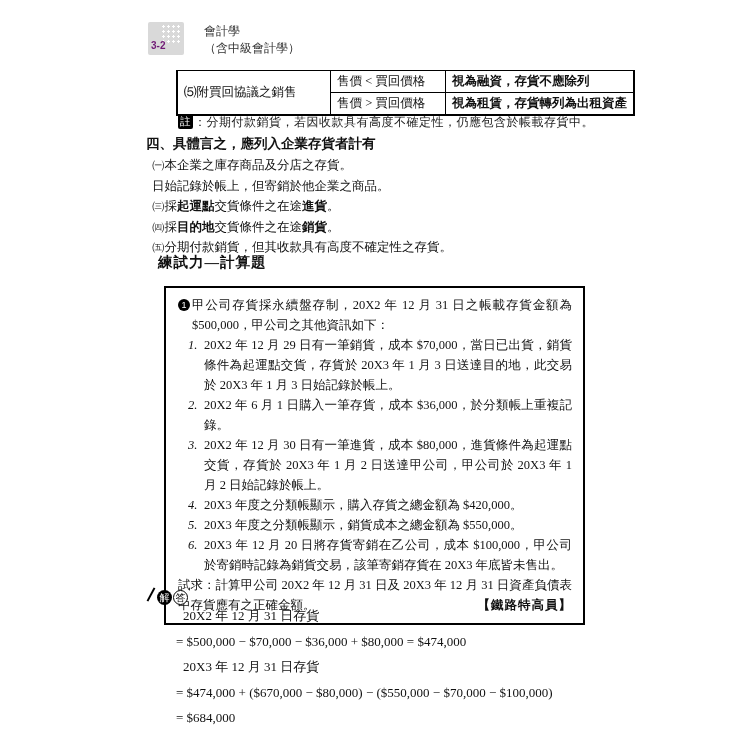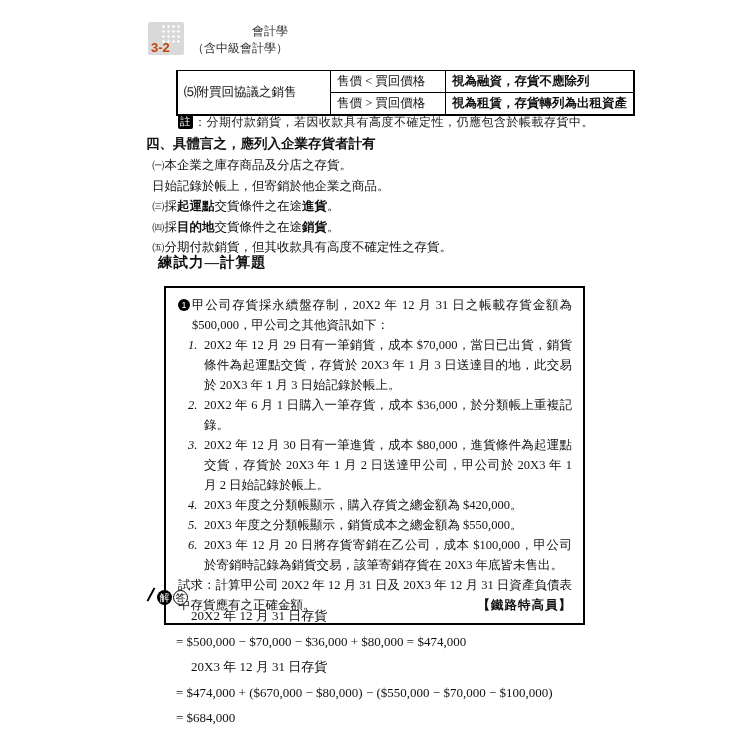--- a/index.html
+++ b/index.html
@@ -7,22 +7,22 @@
     position:relative;width:750px;height:750px;background:#ffffff;overflow:hidden;
     font-family:"Liberation Serif","DejaVu Serif",serif;color:#111;
   }
   
   .header{position:absolute;left:148px;top:22px;width:260px;height:40px;
     font-family:"Liberation Sans","DejaVu Sans",sans-serif;}
   .corner-box{position:absolute;left:0;top:0;width:36px;height:33px;background:#d9d9d9;border-radius:2px;}
   .corner-dots{position:absolute;right:2px;top:2px;width:21px;height:19px;
     background-image:radial-gradient(#ffffff 1.2px, rgba(0,0,0,0) 1.4px);
     background-size:5px 5px;}
-  .page-num{position:absolute;left:3px;top:18px;font-size:13px;font-weight:bold;color:#c2410c;}
-  .book-title{position:absolute;left:44px;top:1px;font-size:12px;line-height:17px;color:#333;text-align:right;}
+  .page-num{position:absolute;left:3px;top:18px;font-size:10px;font-weight:bold;color:#701a75;}
+  .book-title{position:absolute;left:56px;top:1px;font-size:12px;line-height:17px;color:#333;}
   
   .inv-table{position:absolute;left:176px;top:70px;border-collapse:collapse;
     border-left:2px solid #000;border-right:2px solid #000;border-bottom:2px solid #000;border-top:1px solid #000;padding-left:48px;}
   .inv-table td{border:1px solid #000;padding:1px 6px;font-size:12.5px;height:19px;white-space:nowrap;}
   .inv-table td.c1{width:140px;}
   .inv-table td.c2{width:102px;}
   .inv-table td.c3{width:146px;font-weight:bold;}
   
   .note{position:absolute;left:178px;top:114px;font-size:12px;color:#222;letter-spacing:0.5px;white-space:nowrap;}
   .note-badge{display:inline-block;background:#000;color:#fff;font-size:10.5px;line-height:13px;
@@ -46,21 +46,21 @@
   .prob-source{float:right;font-weight:bold;letter-spacing:1px;}
   
   .ans-marker{position:absolute;left:150px;top:585px;height:20px;white-space:nowrap;}
   .ans-slash{display:inline-block;width:2px;height:15px;background:#000;transform:rotate(28deg);
     margin-right:5px;vertical-align:-3px;}
   .ans-c-black{display:inline-block;width:15px;height:15px;border-radius:50%;background:#000;color:#fff;
     font-size:10px;line-height:15px;text-align:center;vertical-align:-2px;}
   .ans-c-white{display:inline-block;width:13px;height:13px;border-radius:50%;background:#fff;color:#000;
     border:1px solid #000;font-size:10px;line-height:13px;text-align:center;vertical-align:-2px;margin-left:1px;}
   .answer{position:absolute;left:176px;top:603px;width:440px;font-size:13px;line-height:25.5px;}
-  .ans-line.date{padding-left:7px;margin-left:8px;}
+  .ans-line.date{padding-left:7px;}
 </style>
 </head>
 <body>
 
 <div id="page">
 
   <div class="header">
     <div class="corner-box">
       <div class="corner-dots"></div>
     </div>

